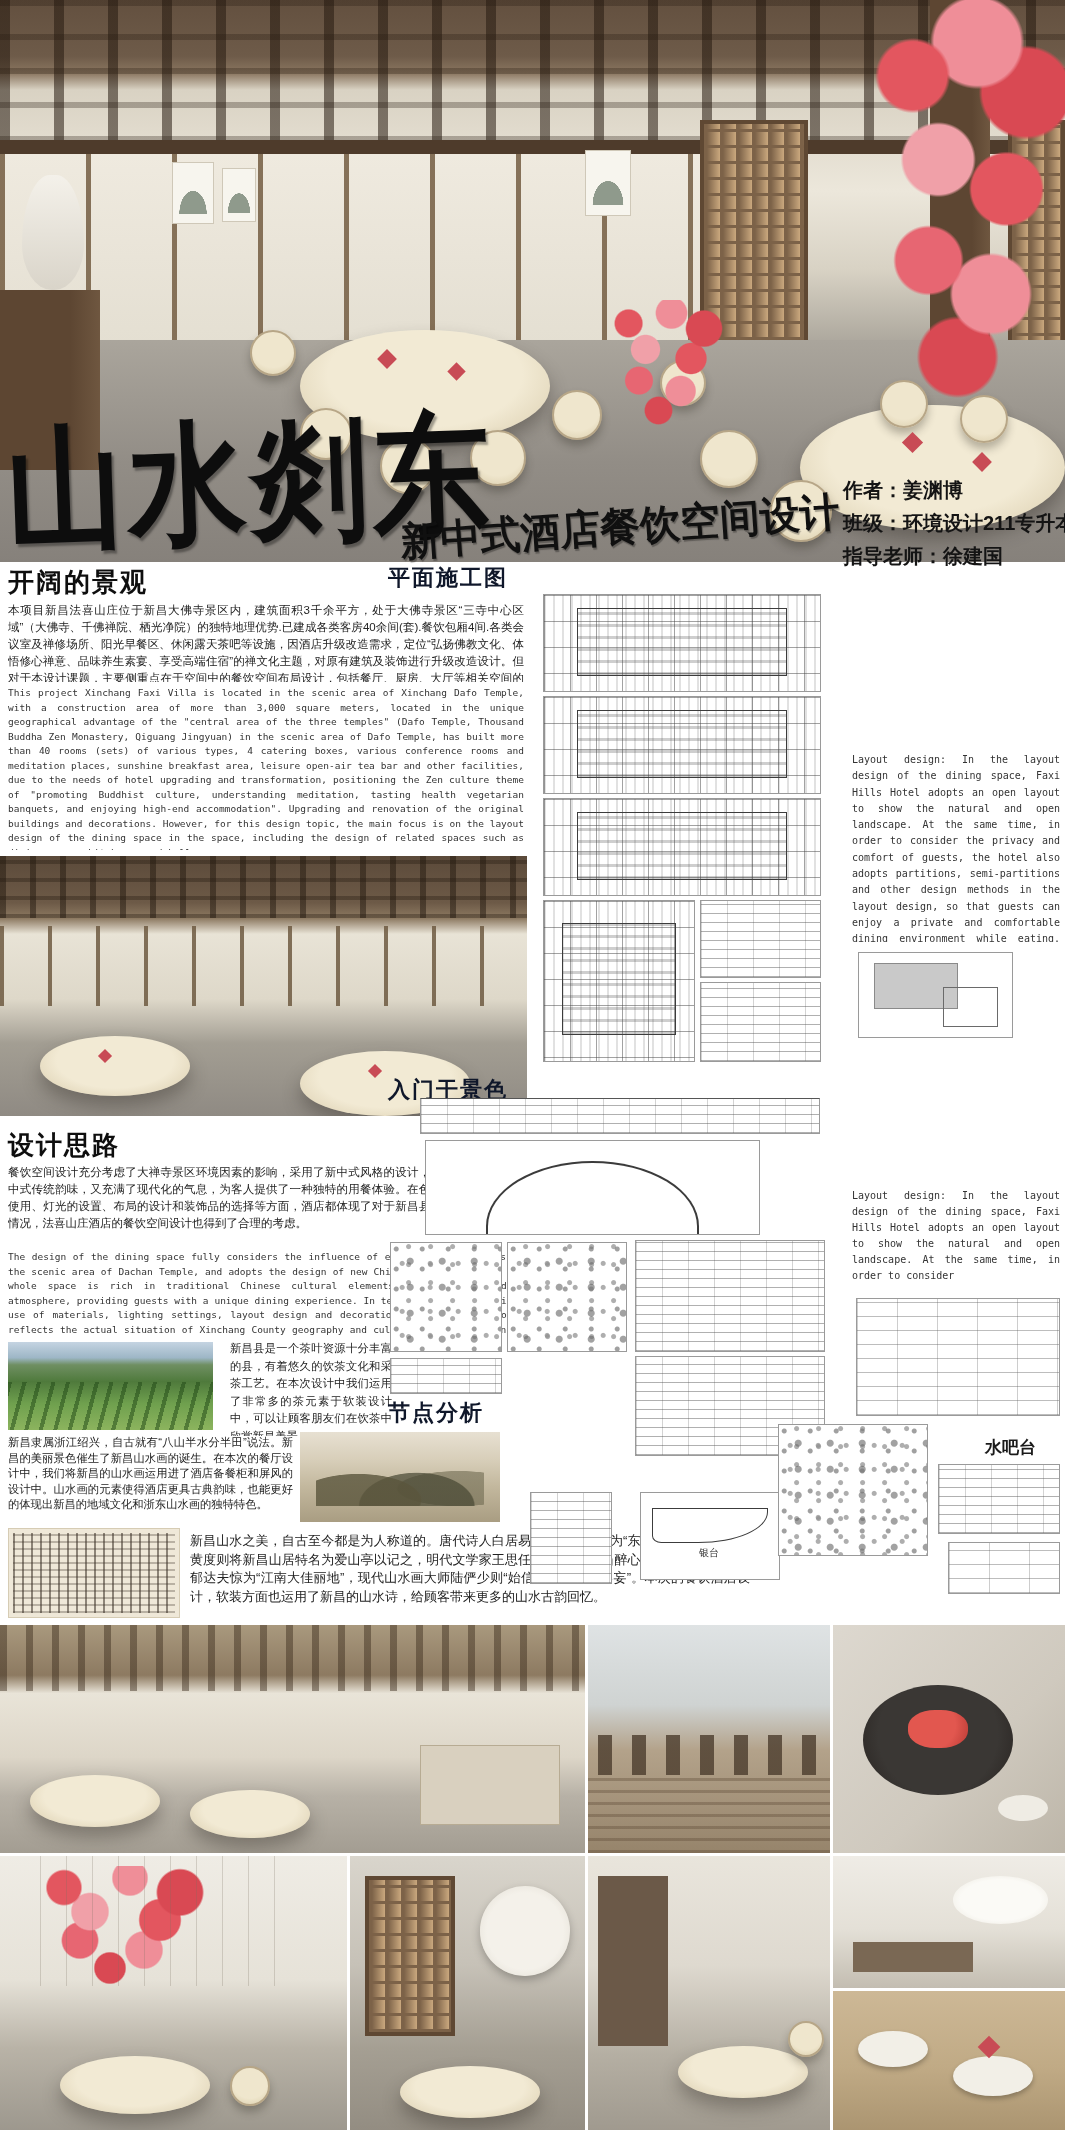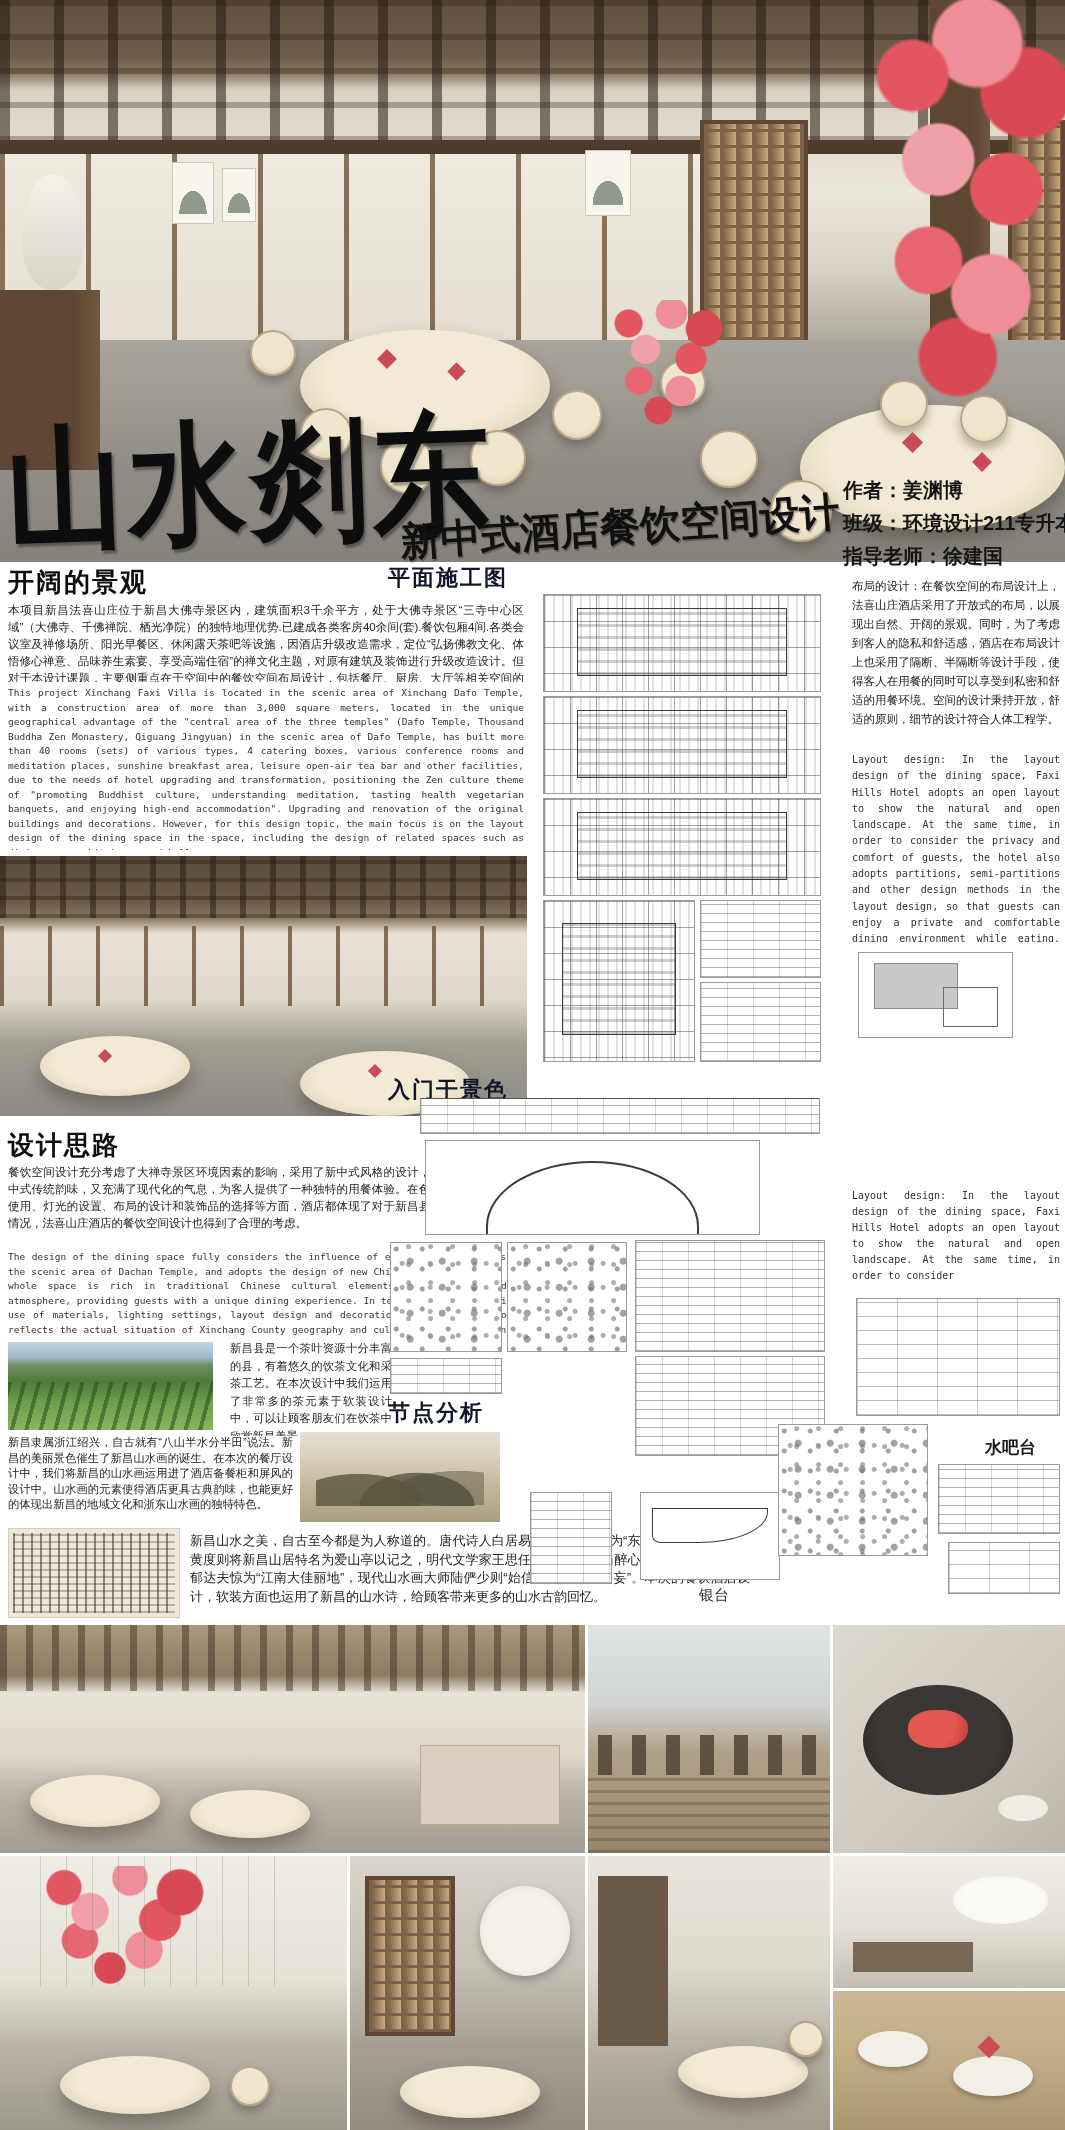--- a/index.html
+++ b/index.html
@@ -76,21 +76,21 @@
     radial-gradient(circle at 60% 70%,rgba(100,100,100,.6) 3px,rgba(0,0,0,0) 4px),
     radial-gradient(circle at 80% 20%,rgba(140,140,140,.7) 2px,rgba(0,0,0,0) 3px),
     radial-gradient(circle at 40% 85%,rgba(120,120,120,.6) 2px,rgba(0,0,0,0) 3px);
     background-size:26px 20px,32px 26px,22px 18px,28px 24px;}
   .p-call{background-image:
     repeating-linear-gradient(0deg,rgba(90,90,90,.4) 0 1px,rgba(0,0,0,0) 1px 14px),
     repeating-linear-gradient(90deg,rgba(90,90,90,.3) 0 1px,rgba(0,0,0,0) 1px 40px);}
   .arch-in{position:absolute;left:18%;right:18%;top:22%;bottom:0;
     border:2px solid #3b3b3b;border-bottom:none;border-radius:50% 50% 0 0/90% 90% 0 0;}
   .dim-top{border-top:1px solid #555;}
-  .drw-label{position:absolute;font-size:15px;color:#333;white-space:nowrap;margin-top:40px;}
+  .drw-label{position:absolute;font-size:10px;color:#333;white-space:nowrap;}
   .big-label{font-size:17px;font-weight:bold;color:#1a1a1a;white-space:nowrap;}
 </style>
 </head>
 <body>
 
 <div id="poster">
 
   <div class="abs hero">
     <div class="abs hero-beams"></div>
     <div class="abs hero-beam-bar"></div>
@@ -206,21 +206,20 @@
   <div class="abs drw p-elev" style="left:530px;top:1492px;width:82px;height:92px;"></div>
   <div class="abs drw" style="left:640px;top:1492px;width:140px;height:88px;">
     <div class="abs" style="left:8%;top:18%;width:84%;height:40%;border:1.5px solid #3c3c3c;border-radius:0 0 60% 8%/0 0 90% 20%;"></div>
     <div class="drw-label" style="left:42%;top:62%;">银台</div>
   </div>
   <div class="abs drw p-stone" style="left:778px;top:1424px;width:150px;height:132px;"></div>
   <div class="abs big-label" style="left:985px;top:1436px;">水吧台</div>
   <div class="abs drw p-elev" style="left:938px;top:1464px;width:122px;height:70px;"></div>
   <div class="abs drw p-call" style="left:948px;top:1542px;width:112px;height:52px;"></div>
 
-  <div class="abs zh" style="left:852px;top:577px;width:208px;height:170px;line-height:19px;">布局的设计：在餐饮空间的布局设计上，法喜山庄酒店采用了开放式的布局，以展现出自然、开阔的景观。同时，为了考虑到客人的隐私和舒适感，酒店在布局设计上也采用了隔断、半隔断等设计手段，使得客人在用餐的同时可以享受到私密和舒适的用餐环境。空间的设计秉持开放，舒适的原则，细节的设计符合人体工程学。</div>
   <div class="abs en" style="left:852px;top:752px;width:208px;height:190px;font-size:10px;line-height:16.3px;">Layout design: In the layout design of the dining space, Faxi Hills Hotel adopts an open layout to show the natural and open landscape. At the same time, in order to consider the privacy and comfort of guests, the hotel also adopts partitions, semi-partitions and other design methods in the layout design, so that guests can enjoy a private and comfortable dining environment while eating. The space is designed with the principles of openness and comfort, and the details are ergonomic.</div>
   <div class="abs drw" style="left:858px;top:952px;width:155px;height:86px;">
     <div class="abs" style="left:10%;top:12%;width:55%;height:55%;background:#c9c9c9;border:1px solid #8a8a8a;"></div>
     <div class="abs" style="left:55%;top:40%;width:36%;height:48%;border:1px solid #6a6a6a;"></div>
   </div>
   <div class="abs en" style="left:852px;top:1188px;width:208px;height:104px;font-size:10px;line-height:16px;">Layout design: In the layout design of the dining space, Faxi Hills Hotel adopts an open layout to show the natural and open landscape. At the same time, in order to consider</div>
   <div class="abs drw p-call" style="left:856px;top:1298px;width:204px;height:118px;"></div>
 
   <div class="abs ph" style="left:0;top:1625px;width:585px;height:228px;
        background:linear-gradient(180deg,#a9997e 0%,#8d7a61 22%,#e9e4d8 30%,#ddd6c8 58%,#b7b1a6 75%,#a39d92 100%);">

